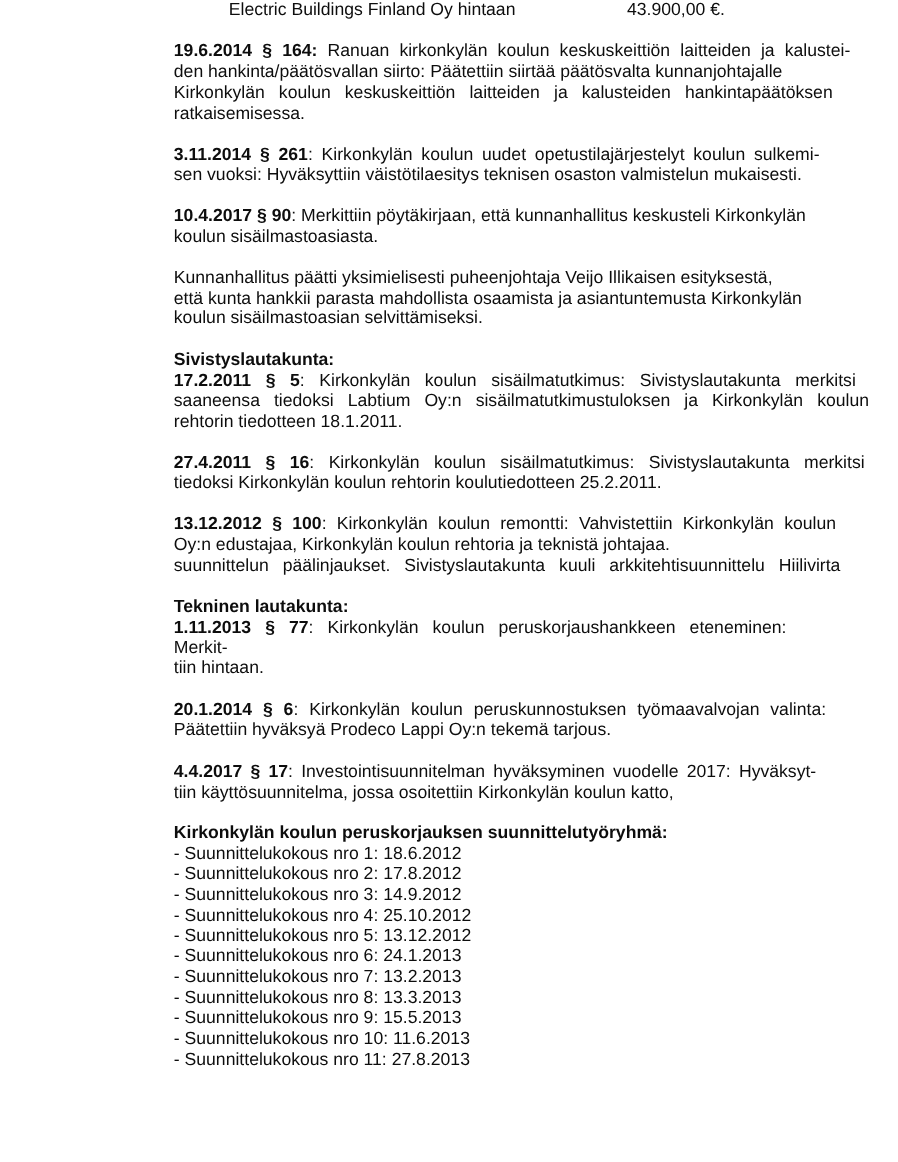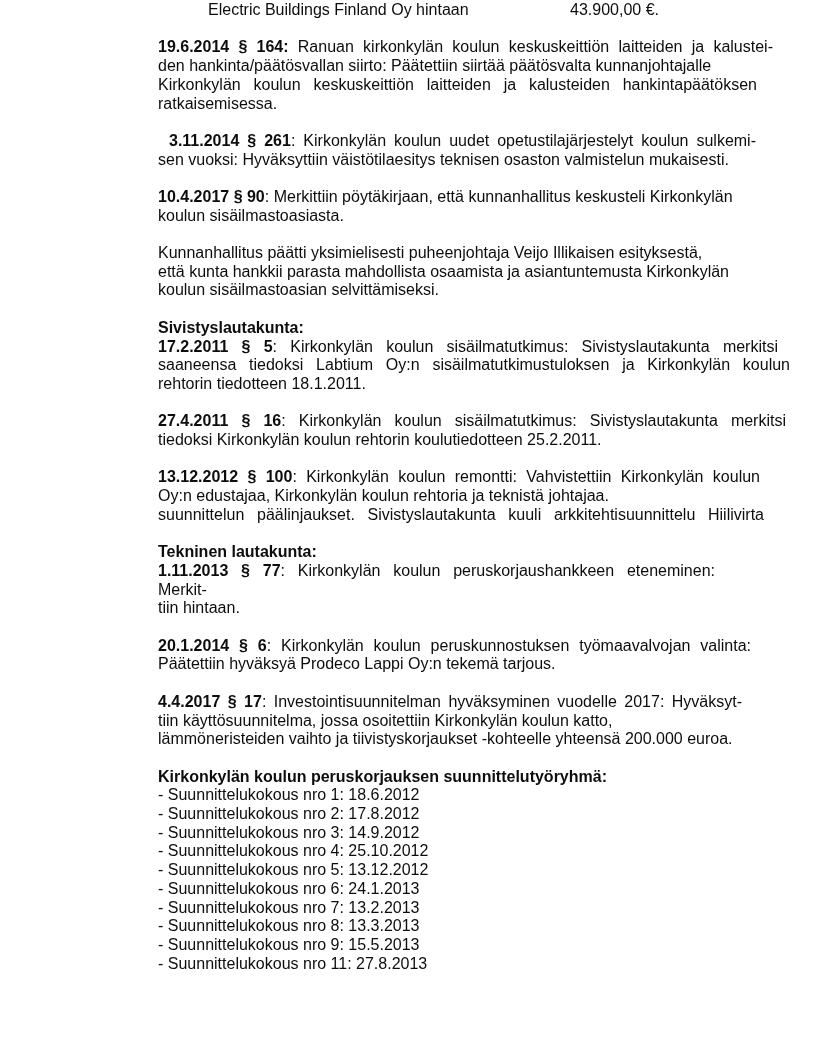--- a/index.html
+++ b/index.html
@@ -54,21 +54,21 @@
     <div class="block row">
       <div class="line"><span class="row-left">Electric Buildings Finland Oy hintaan</span><span class="row-right">43.900,00 €.</span></div>
     </div>
     <div class="block para">
       <div class="line stretch" style="width: 615px;"><span class="label">19.6.2014 § 164:</span><span class="line-text"> Ranuan kirkonkylän koulun keskuskeittiön laitteiden ja kalustei-</span></div>
       <div class="line">den hankinta/päätösvallan siirto: Päätettiin siirtää päätösvalta kunnanjohtajalle</div>
       <div class="line stretch" style="width: 599px;">Kirkonkylän koulun keskuskeittiön laitteiden ja kalusteiden hankintapäätöksen</div>
       <div class="line">ratkaisemisessa.</div>
     </div>
     <div class="block para">
-      <div class="line stretch" style="width: 587px; margin-left: 11px;"><span class="label">3.11.2014 § 261</span><span class="line-text">: Kirkonkylän koulun uudet opetustilajärjestelyt koulun sulkemi-</span></div>
+      <div class="line stretch" style="width: 587px;"><span class="label">3.11.2014 § 261</span><span class="line-text">: Kirkonkylän koulun uudet opetustilajärjestelyt koulun sulkemi-</span></div>
       <div class="line">sen vuoksi: Hyväksyttiin väistötilaesitys teknisen osaston valmistelun mukaisesti.</div>
     </div>
     <div class="block para">
       <div class="line"><span class="label">10.4.2017 § 90</span><span class="line-text">: Merkittiin pöytäkirjaan, että kunnanhallitus keskusteli Kirkonkylän</span></div>
       <div class="line">koulun sisäilmastoasiasta.</div>
     </div>
     <div class="block para">
       <div class="line">Kunnanhallitus päätti yksimielisesti puheenjohtaja Veijo Illikaisen esityksestä,</div>
       <div class="line">että kunta hankkii parasta mahdollista osaamista ja asiantuntemusta Kirkonkylän</div>
       <div class="line">koulun sisäilmastoasian selvittämiseksi.</div>
@@ -93,28 +93,28 @@
       <div class="line stretch" style="width: 557px;"><span class="label">1.11.2013 § 77</span><span class="line-text">: Kirkonkylän koulun peruskorjaushankkeen eteneminen: Merkit-</span></div>
       <div class="line">tiin hintaan.</div>
     </div>
     <div class="block para">
       <div class="line stretch" style="width: 593px;"><span class="label">20.1.2014 § 6</span><span class="line-text">: Kirkonkylän koulun peruskunnostuksen työmaavalvojan valinta:</span></div>
       <div class="line">Päätettiin hyväksyä Prodeco Lappi Oy:n tekemä tarjous.</div>
     </div>
     <div class="block para">
       <div class="line stretch" style="width: 584px;"><span class="label">4.4.2017 § 17</span><span class="line-text">: Investointisuunnitelman hyväksyminen vuodelle 2017: Hyväksyt-</span></div>
       <div class="line">tiin käyttösuunnitelma, jossa osoitettiin Kirkonkylän koulun katto,</div>
-      <div class="line">lämmöneristeiden vaihto ja tiivistyskorjaukset -kohteelle yhteensä 200.000 euroa.</div>
     </div>
     <div class="block heading">Kirkonkylän koulun peruskorjauksen suunnittelutyöryhmä:</div>
     <div class="block list">
       <div class="line list-item">- Suunnittelukokous nro 1: 18.6.2012</div>
       <div class="line list-item">- Suunnittelukokous nro 2: 17.8.2012</div>
       <div class="line list-item">- Suunnittelukokous nro 3: 14.9.2012</div>
       <div class="line list-item">- Suunnittelukokous nro 4: 25.10.2012</div>
       <div class="line list-item">- Suunnittelukokous nro 5: 13.12.2012</div>
       <div class="line list-item">- Suunnittelukokous nro 6: 24.1.2013</div>
       <div class="line list-item">- Suunnittelukokous nro 7: 13.2.2013</div>
       <div class="line list-item">- Suunnittelukokous nro 8: 13.3.2013</div>
       <div class="line list-item">- Suunnittelukokous nro 9: 15.5.2013</div>
+      <div class="line list-item">- Suunnittelukokous nro 10: 11.6.2013</div>
       <div class="line list-item">- Suunnittelukokous nro 11: 27.8.2013</div>
     </div>
   </div>
 
 </body></html>

